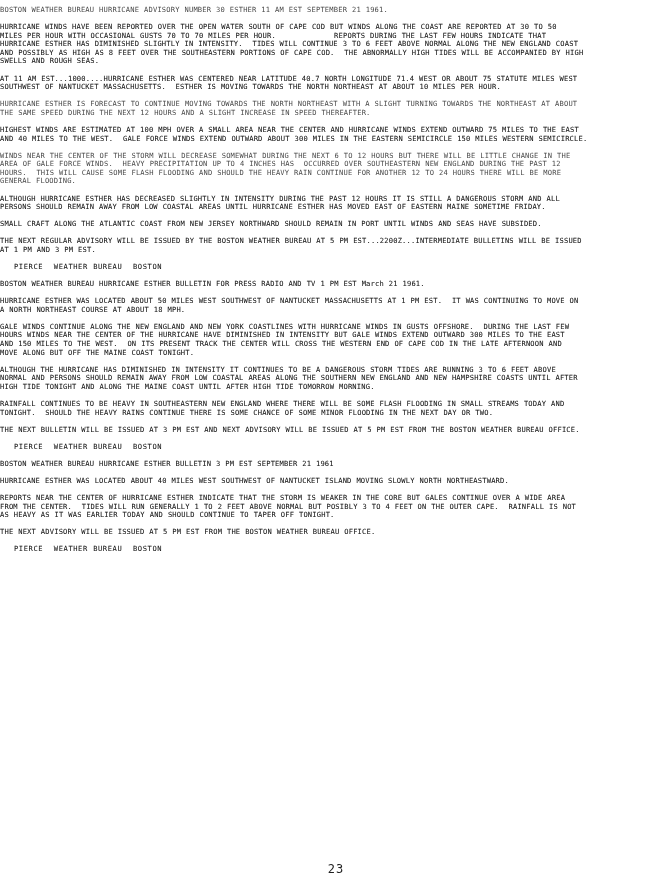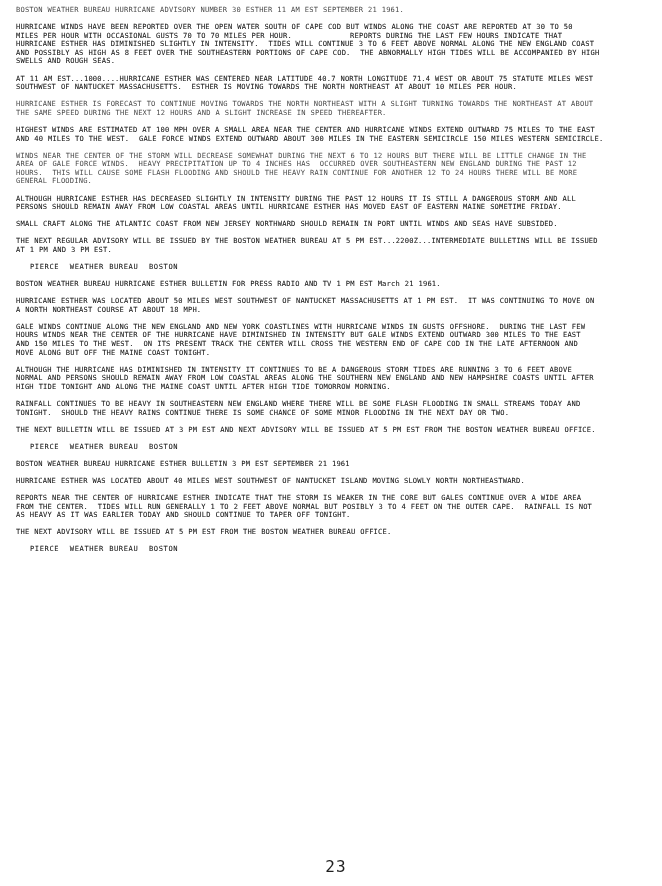--- a/index.html
+++ b/index.html
@@ -13,21 +13,21 @@
     font-family: "DejaVu Sans Mono", monospace;
     color: #1a1a1a;
     position: relative;
     overflow: hidden;
   }
   .page {
     position: relative;
     width: 662px;
     height: 886px;
     box-sizing: border-box;
-    padding: 6px 18px 0 16px;
+    padding: 6px 18px 0 0;
   }
   .doc {
     font-size: 7.1px;
     line-height: 8.6px;
     letter-spacing: 0.18px;
     white-space: pre-wrap;
     word-spacing: 0.4px;
   }
   .para {
     margin: 0 0 8.5px 0;
@@ -43,21 +43,21 @@
     padding-left: 14px;
     letter-spacing: 0.6px;
   }
   .page-number {
     position: absolute;
     bottom: 10px;
     left: 10px;
     right: 0;
     text-align: center;
     font-family: "DejaVu Sans Mono", monospace;
-    font-size: 16px;
+    font-size: 12px;
     letter-spacing: 1px;
     color: #1f1f1f;
   }
   .spacer-bottom {
     height: 120px;
   }
 </style>
 </head>
 <body>
 

